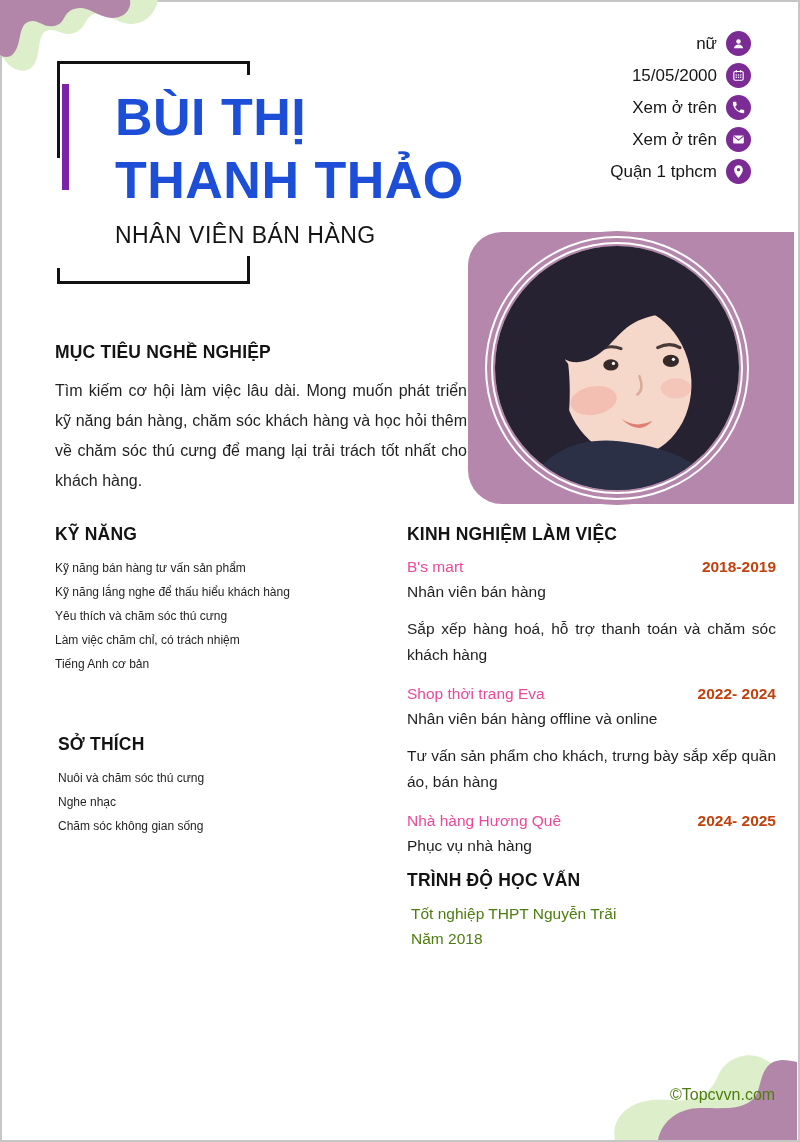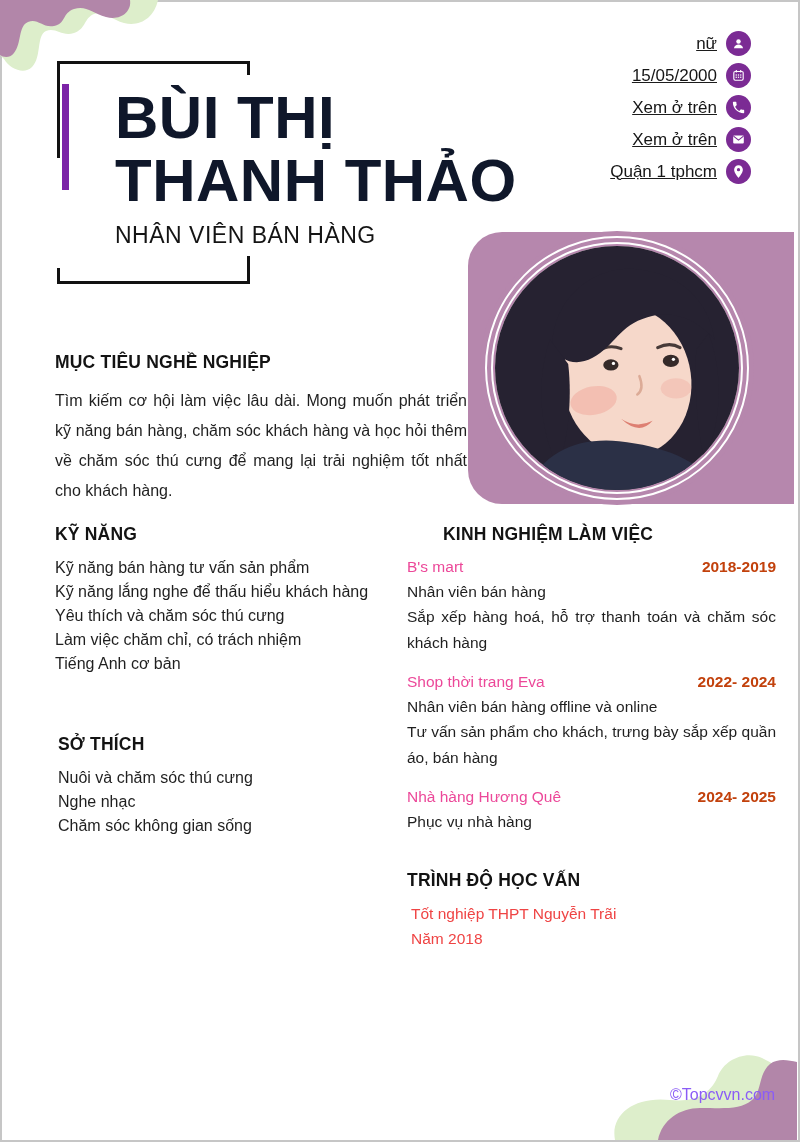--- a/index.html
+++ b/index.html
@@ -7,73 +7,73 @@
   body { font-family:"Liberation Sans","DejaVu Sans",sans-serif; color:#1c1c1c; }
   .page {
     position:relative; width:800px; height:1142px; background:#ffffff;
     overflow:hidden; box-shadow: inset 0 0 0 2px #c6c6c6;
   }
   
   .corner-tl { position:absolute; left:0; top:0; width:170px; height:78px; }
   .corner-br { position:absolute; left:600px; top:1038px; width:197px; height:102px; }
   
   .contact { position:absolute; top:31px; right:49px; }
-  .contact-row { display:flex; align-items:center; justify-content:flex-end; gap:9px; height:25px; margin-bottom:7px;text-decoration:underline; }
+  .contact-row { display:flex; align-items:center; justify-content:flex-end; gap:9px; height:25px; margin-bottom:7px; }
   .contact-label { font-size:17px; color:#161616; white-space:nowrap; }
   .cicon {
     width:25px; height:25px; border-radius:50%; background:#7b2b94;
     display:flex; align-items:center; justify-content:center; flex:0 0 auto;
   }
   .cicon svg { width:15px; height:15px; display:block; }
   
   .bracket-top { position:absolute; left:57px; top:61px; width:193px; height:14px;
                  border-top:3px solid #121212; border-right:3px solid #121212; }
   .bracket-left-line { position:absolute; left:57px; top:61px; width:3px; height:97px; background:#121212; }
   .bracket-bottom { position:absolute; left:57px; top:256px; width:193px; height:28px;
                     border-bottom:3px solid #121212; border-right:3px solid #121212; }
   .bracket-bottom-tick { position:absolute; left:57px; top:268px; width:3px; height:16px; background:#121212; }
   .accent-bar { position:absolute; left:62px; top:84px; width:7px; height:106px; background:#7c23a7; }
-  .name { position:absolute; left:115px; top:86px; font-size:60px; line-height:63px;
-          font-weight:700; color:#0f172a; letter-spacing:0.5px; }
+  .name { position:absolute; left:115px; top:86px; font-size:52px; line-height:63px;
+          font-weight:700; color:#1d4ed8; letter-spacing:0.5px; }
   .name span { display:block; }
   .job-title { position:absolute; left:115px; top:222px; font-size:23px; color:#141414; letter-spacing:0.5px; }
   
   .photo-blob { position:absolute; left:468px; top:232px; width:326px; height:272px;
                 background:#b687ad; border-radius:34px 0 0 34px; }
   .photo-wrap { position:absolute; left:480px; top:231px; width:274px; height:274px;
                 border-radius:50%; background:#b687ad; display:flex; align-items:center; justify-content:center; }
   .photo-ring1 { width:264px; height:264px; border-radius:50%; border:2px solid #ffffff;
                  display:flex; align-items:center; justify-content:center; }
   .photo-ring2 { width:252px; height:252px; border-radius:50%; border:2px solid #ffffff;
                  display:flex; align-items:center; justify-content:center; }
   .photo { width:244px; height:244px; border-radius:50%; overflow:hidden; }
   .photo svg { width:100%; height:100%; display:block; }
   
   h2 { font-size:17.5px; font-weight:700; color:#131313; letter-spacing:0.2px; }
-  .objective { position:absolute; left:55px; top:352px; width:412px; }
+  .objective { position:absolute; left:55px; top:342px; width:412px; }
   .objective h2 { margin-bottom:13px; }
   .objective p { font-size:16px; line-height:30px; text-align:justify; color:#1f1f1f; }
   .skills { position:absolute; left:55px; top:524px; width:317px; }
   .skills h2 { margin-bottom:11px; }
   .hobbies { position:absolute; left:58px; top:734px; width:317px; }
   .hobbies h2 { margin-bottom:11px; }
-  .t-line { font-size:16px; line-height:24px; text-align:justify; color:#1f1f1f; }
+  .t-line { font-size:12px; line-height:24px; text-align:justify; color:#1f1f1f; }
   .experience { position:absolute; left:407px; top:524px; width:369px; }
-  .experience h2 { margin-bottom:9px;margin-left:36px; }
+  .experience h2 { margin-bottom:9px; }
   .job { margin-bottom:13px; }
   .job-head { display:flex; justify-content:space-between; align-items:baseline; font-size:15.5px; line-height:25px; }
   .company { color:#ec4899; }
   .period { font-weight:700; color:#c2410c; white-space:nowrap; }
   .role { font-size:15.5px; line-height:25px; color:#1f1f1f; }
-  .jdesc { font-size:15.5px; line-height:26px; text-align:justify; color:#1f1f1f; }
+  .jdesc { font-size:15.5px; line-height:26px; text-align:justify; color:#1f1f1f;margin-top:12px; }
   .education { position:absolute; left:407px; top:870px; width:369px; }
   .education h2 { margin-bottom:10px; }
-  .edu-line { font-size:15.5px; line-height:25px; padding-left:4px; color:#ef4444; }
-  
-  .footer { position:absolute; left:670px; top:1086px; font-size:16px; color:#8b5cf6; z-index:5; }
+  .edu-line { font-size:15.5px; line-height:25px; padding-left:4px; color:#4d7c0f; }
+  
+  .footer { position:absolute; left:670px; top:1086px; font-size:16px; color:#4d7c0f; z-index:5; }
 </style>
 </head>
 <body>
 
 <div class="page">
 
   <svg class="corner-tl" viewBox="0 0 170 78" aria-hidden="true">
     <path fill="#ddeecb" d="M0,0 L158,0 C154,18 140,27 124,23 C110,19 104,10 94,14 C84,18 86,29 74,33 C62,37 56,27 46,31 C36,36 42,57 32,67 C24,75 10,69 4,59 L0,55 Z"></path>
     <path fill="#b286a9" d="M0,0 L130,0 C132,12 120,21 106,17 C92,13 86,5 74,9 C62,13 66,24 54,26 C42,28 38,18 28,22 C18,26 22,43 14,53 C9,59 3,57 0,55 Z"></path>
   </svg>
@@ -176,21 +176,21 @@
             <path d="M210,86 C224,122 224,172 206,210 C198,178 196,130 198,102 Z" fill="#262231"></path>
             <path d="M26,248 C44,204 78,188 122,192 C168,197 208,212 224,248 Z" fill="#2b3046"></path>
           </svg>
         </div>
       </div>
     </div>
   </div>
 
   <section class="objective">
     <h2>MỤC TIÊU NGHỀ NGHIỆP</h2>
-    <p>Tìm kiếm cơ hội làm việc lâu dài. Mong muốn phát triển kỹ năng bán hàng, chăm sóc khách hàng và học hỏi thêm về chăm sóc thú cưng để mang lại trải nghiệm tốt nhất cho khách hàng.</p>
+    <p>Tìm kiếm cơ hội làm việc lâu dài. Mong muốn phát triển kỹ năng bán hàng, chăm sóc khách hàng và học hỏi thêm về chăm sóc thú cưng để mang lại trải trách tốt nhất cho khách hàng.</p>
   </section>
 
   <section class="skills">
     <h2>KỸ NĂNG</h2>
     <div class="t-line">Kỹ năng bán hàng tư vấn sản phẩm</div>
     <div class="t-line">Kỹ năng lắng nghe để thấu hiểu khách hàng</div>
     <div class="t-line">Yêu thích và chăm sóc thú cưng</div>
     <div class="t-line">Làm việc chăm chỉ, có trách nhiệm</div>
     <div class="t-line">Tiếng Anh cơ bản</div>
   </section>

